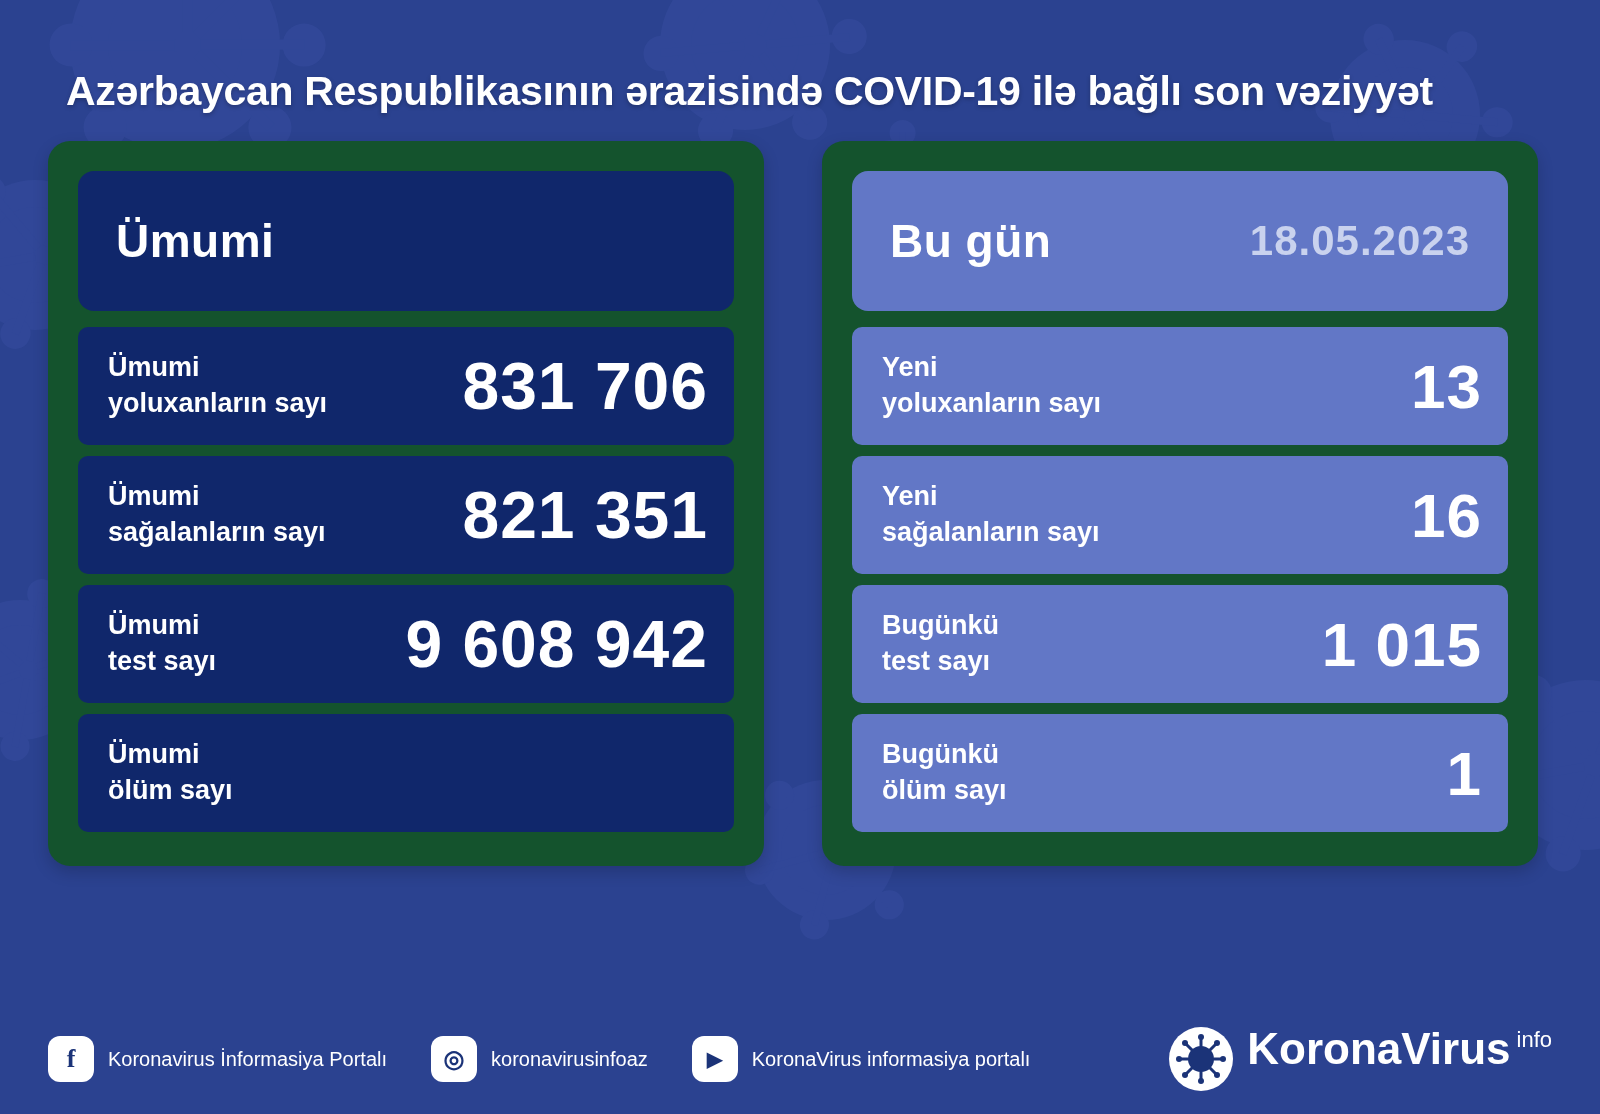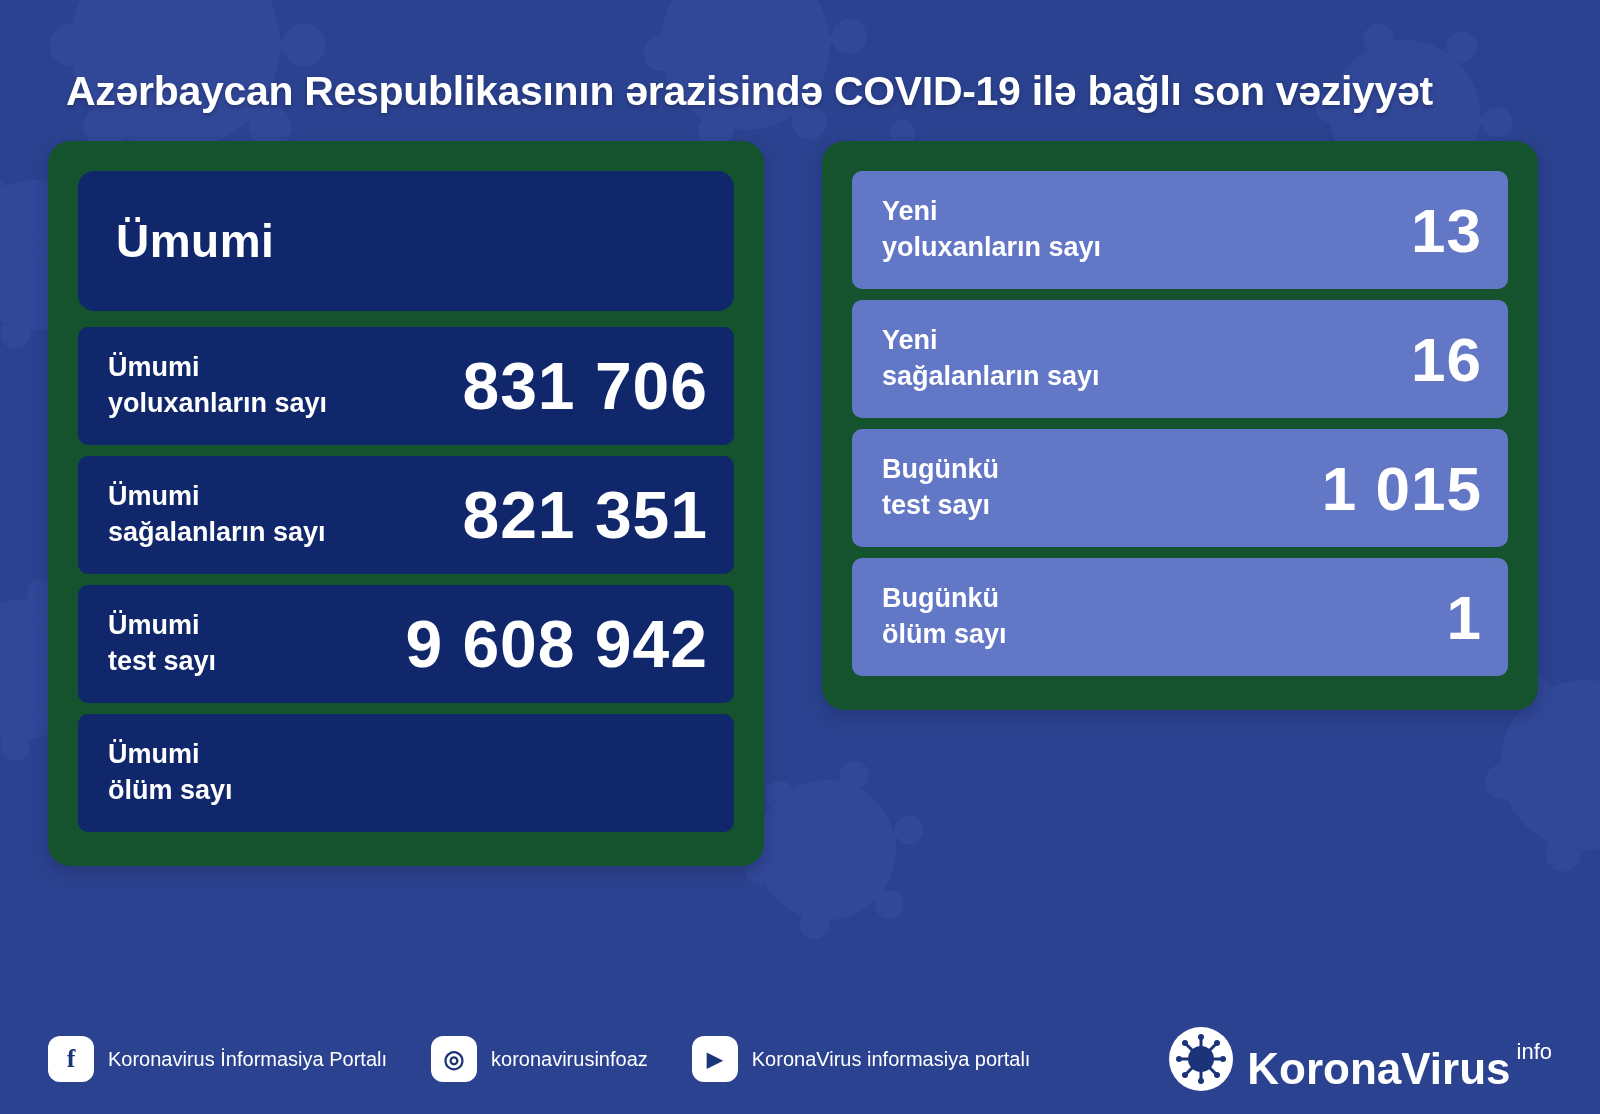--- a/index.html
+++ b/index.html
@@ -181,21 +181,20 @@
     margin-right: 14px;
     font-weight: bold;
   }
   .social .handle {
     color: #ffffff;
     font-size: 20px;
   }
   .brand {
     margin-left: auto;
     display: flex;
-    align-items: flex-end;
   }
   .brand .mark {
     width: 64px; height: 64px;
     border-radius: 50%;
     background: #ffffff;
     margin-right: 14px;
     display: flex;
     align-items: center;
     justify-content: center;
   }
@@ -453,20 +452,24 @@
 test sayı</span>
         <span class="value">9 608 942</span>
       </div>
       <div class="row">
         <span class="label">Ümumi
 ölüm sayı</span>
       </div>
     </div>
 
     <div class="card right">
+      <div class="card-head">
+        <span class="title">Bu gün</span>
+        <span class="date">18.05.2023</span>
+      </div>
 
       <div class="row">
         <span class="label">Yeni
 yoluxanların sayı</span>
         <span class="value">13</span>
       </div>
       <div class="row">
         <span class="label">Yeni
 sağalanların sayı</span>
         <span class="value">16</span>

